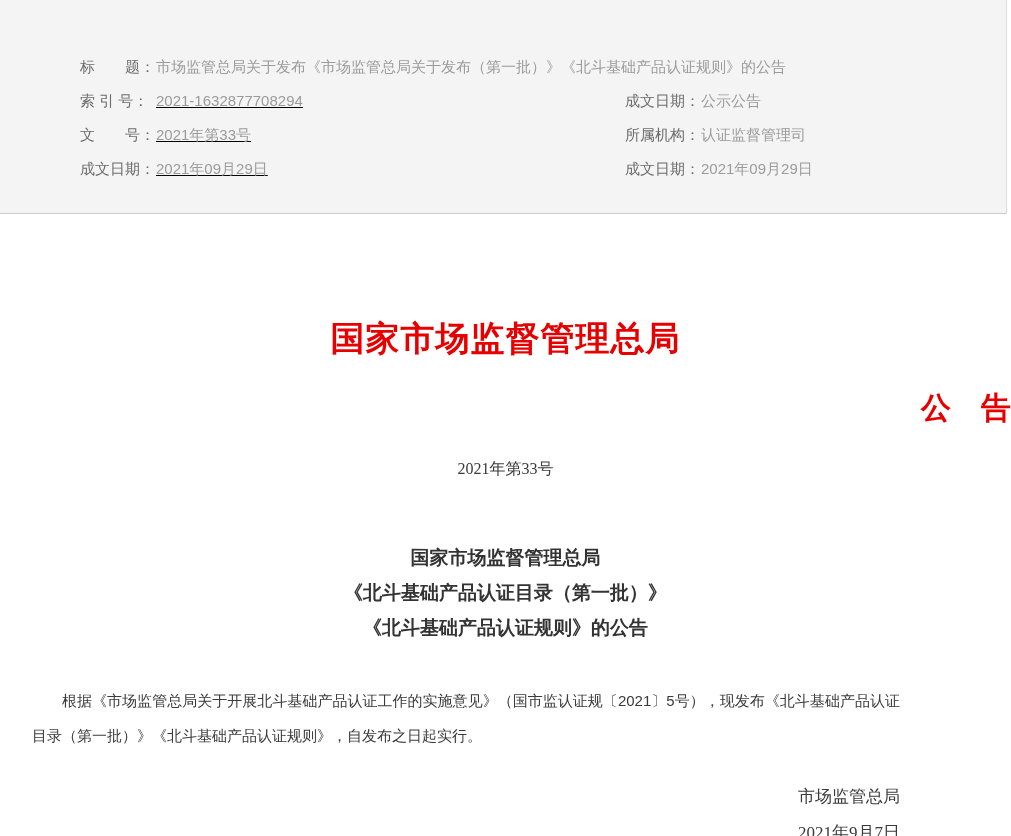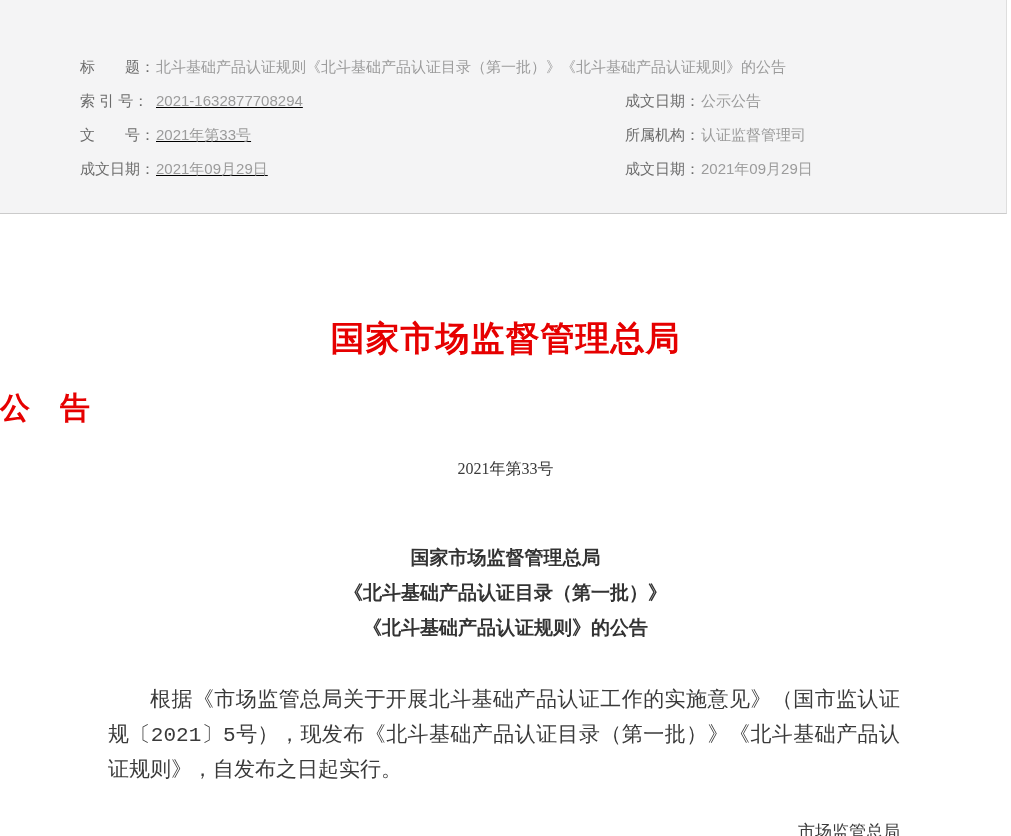--- a/index.html
+++ b/index.html
@@ -30,21 +30,21 @@
   .agency-title {
     margin-top:106px;
     text-align:center;
     font-size:34px;
     font-weight:bold;
     letter-spacing:1px;
     line-height:36px;
   }
   .doc-type {
     margin-top:36px;
-    text-align:left;
+    text-align:right;
     font-size:30px;
     font-weight:bold;
     line-height:32px;
   }
   .doc-number {
     margin-top:36px;
     text-align:center;
     font-size:16px;
     color:#3a3a3a;
     font-family:"Liberation Serif","DejaVu Serif",serif;
@@ -52,44 +52,44 @@
   }
   .doc-subtitle {
     margin-top:62px;
     text-align:center;
     font-size:19px;
     font-weight:bold;
     color:#333333;
     line-height:35px;
   }
   .doc-paragraph {
-    margin:38px 111px 0 108px;
+    margin:38px 111px 0 32px;
     text-indent:2em;
-    font-size:21px;
+    font-size:15px;
     color:#3a3a3a;
-    font-family:Liberation Mono, monospace;
+    font-family:Liberation Sans, sans-serif;
     line-height:35px;
     text-align:justify;
   }
   .doc-signature {
     margin:26px 111px 0 0;
     text-align:right;
     font-size:17px;
     color:#3a3a3a;
     font-family:"Liberation Serif","DejaVu Serif",serif;
     line-height:36px;
   }
 </style>
 </head>
 <body>
 
 <div class="page-header">
 
   <div class="meta-row">
-    <span class="meta-label">标　　题：</span><span class="meta-value">北斗基础产品认证规则《北斗基础产品认证目录（第一批）》《北斗基础产品认证规则》的公告</span>
+    <span class="meta-label">标　　题：</span><span class="meta-value">市场监管总局关于发布《市场监管总局关于发布（第一批）》《北斗基础产品认证规则》的公告</span>
   </div>
 
   <div class="meta-cols meta-row">
     <div class="meta-cell-left">
       <span class="meta-label">索 引 号：</span><span class="meta-value">2021-1632877708294</span>
     </div>
     <div class="meta-cell-right">
       <span class="meta-label">成文日期：</span><span class="meta-value">公示公告</span>
     </div>
   </div>

